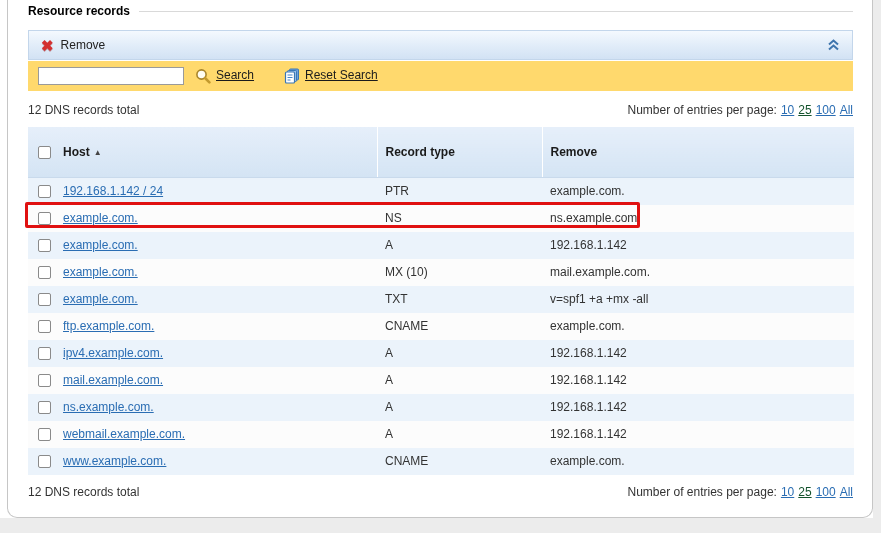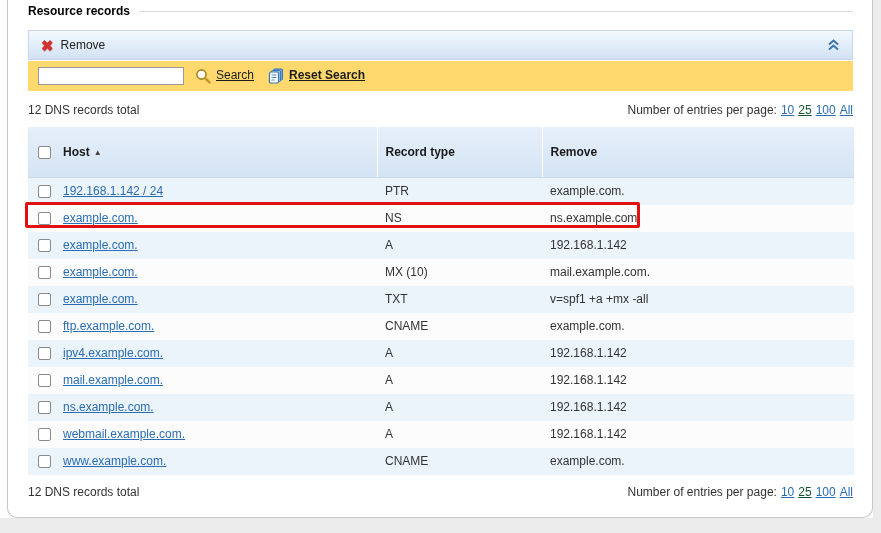--- a/index.html
+++ b/index.html
@@ -35,21 +35,21 @@
 
   
   .searchbar { margin-top:1px; height:30px; background:#ffd96d;
     display:flex; align-items:center; padding:0 10px; }
   .searchbar input { width:146px; height:18px; border:1px solid #9a9a9a;
     background:#fff; font-family:"Liberation Sans", sans-serif; font-size:12px;
     padding:0 3px; }
   .search-link, .reset-link { display:flex; gap:5px;
     color:#1c1c1c; cursor:pointer; }
   .search-link { margin-left:11px; }
-  .reset-link { margin-left:14px;font-weight:bold; }
+  .reset-link { margin-left:30px; }
   .search-link .txt, .reset-link .txt { text-decoration:underline; }
 
   
   .meta-row { display:flex; justify-content:space-between; align-items:baseline;
     height:14px; color:#333; }
   .meta-row.top { margin-top:12px; }
   .meta-row.bottom { margin-top:10px; }
   .pagination { white-space:nowrap; }
   .page-opt { margin-left:4px; color:#2a6db3; text-decoration:underline; cursor:pointer; }
   .page-opt.selected { color:#14532d; }

